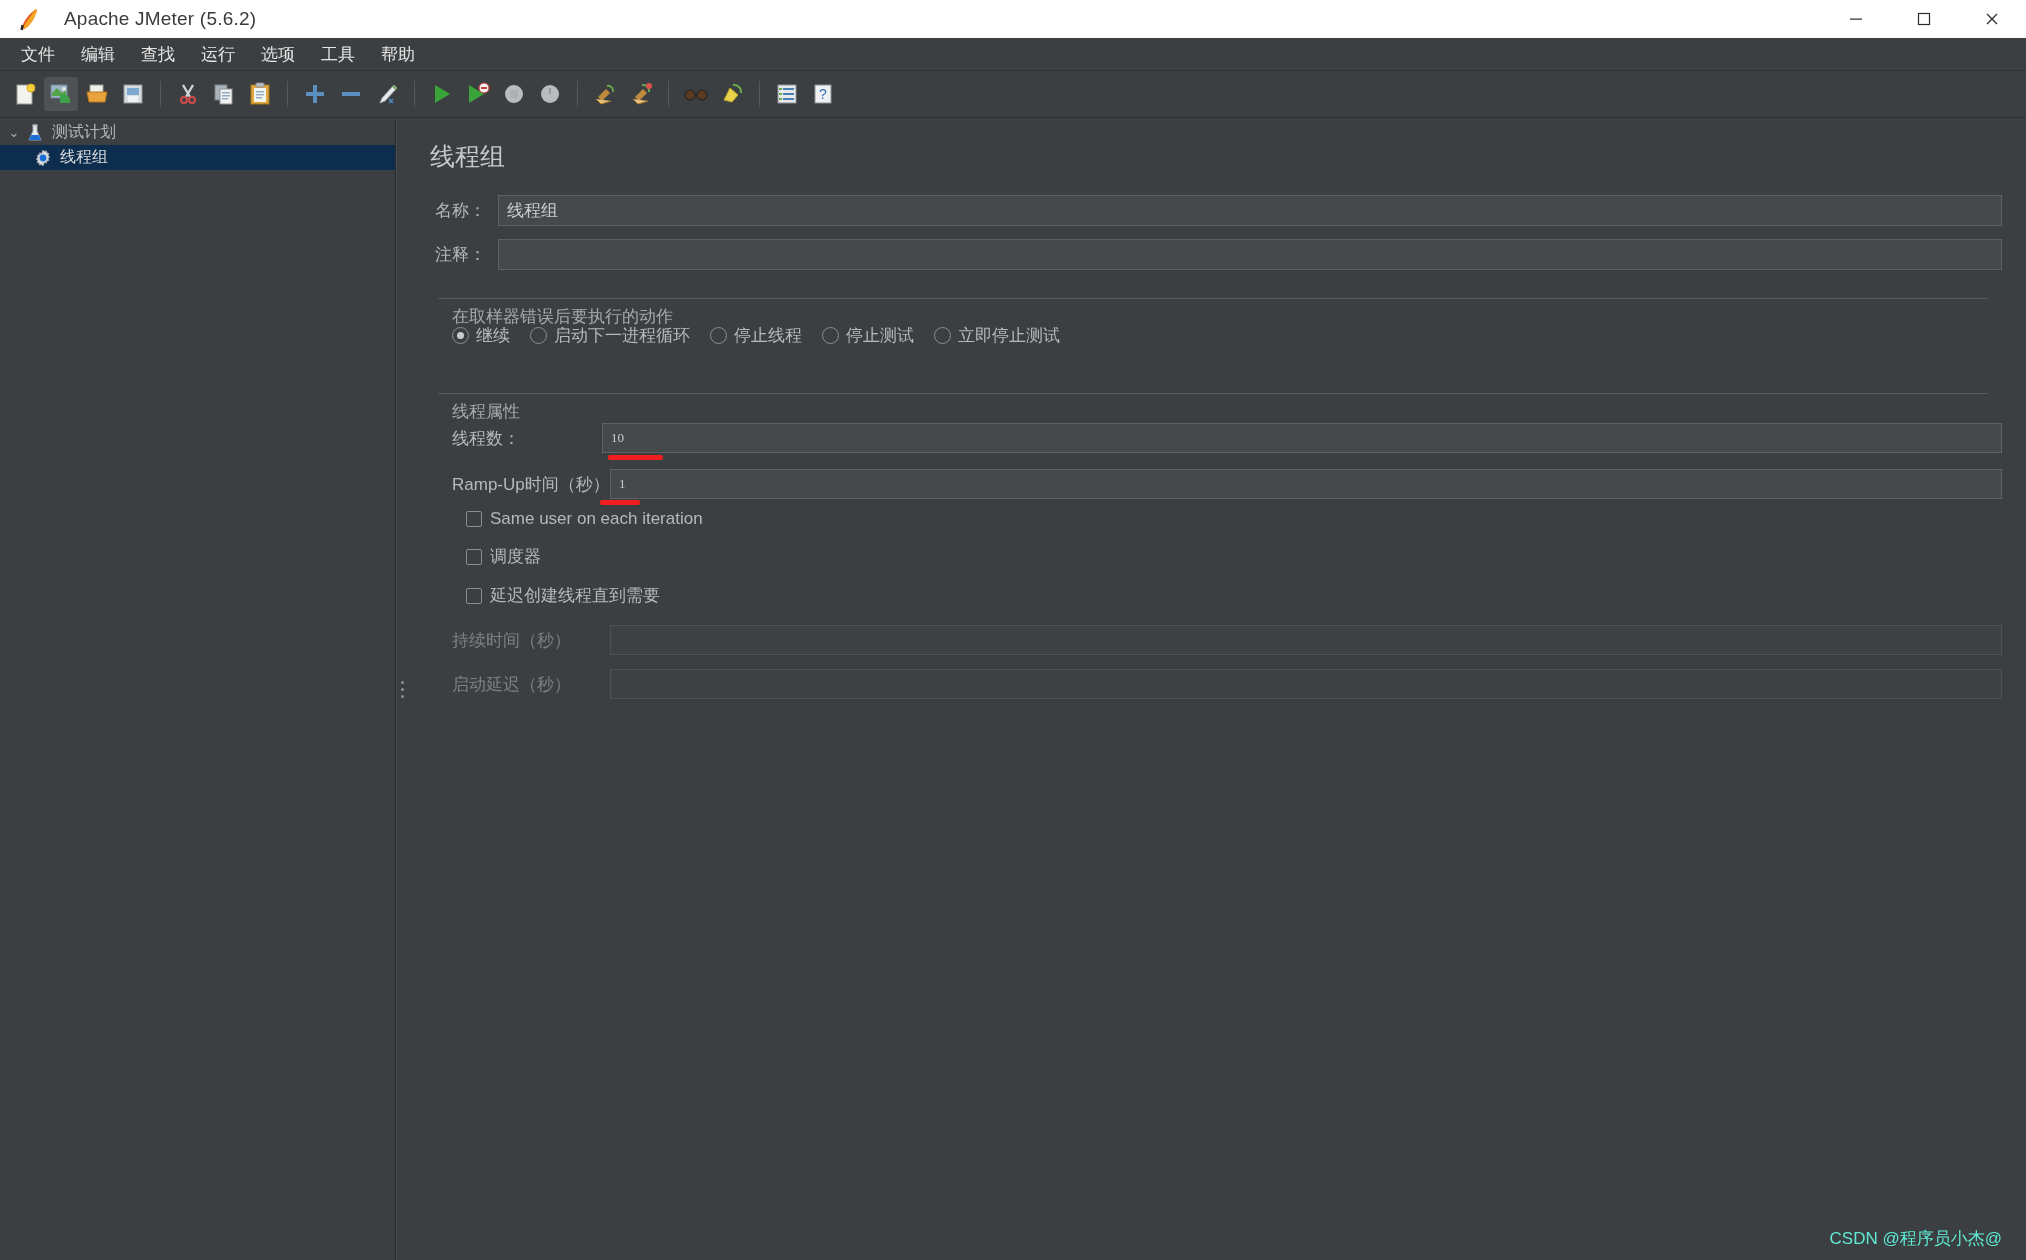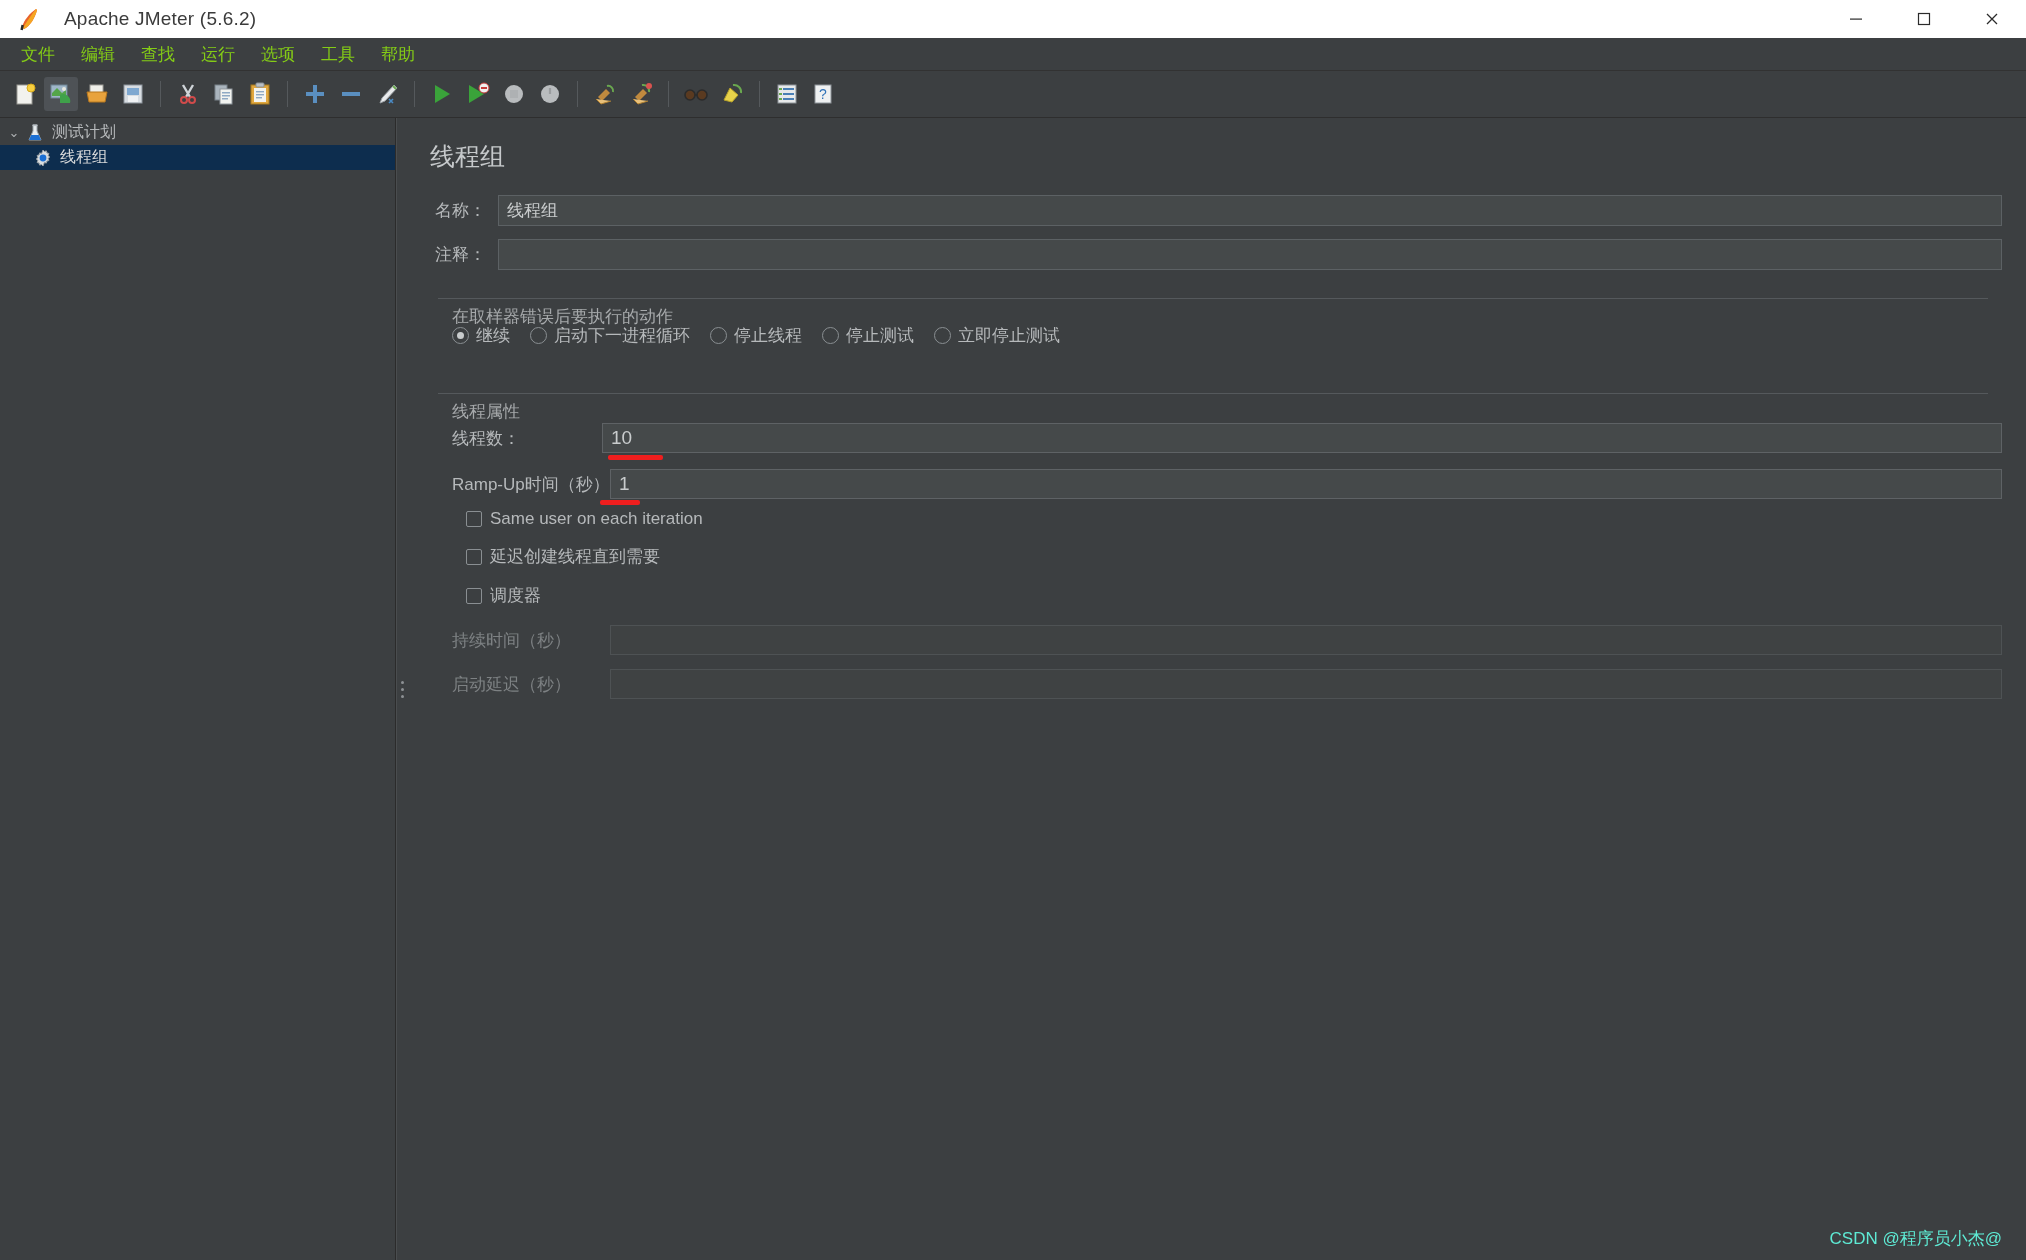--- a/index.html
+++ b/index.html
@@ -41,21 +41,21 @@
   .menubar {
     height: 33px;
     background: #3c3f41;
     display: flex;
     align-items: center;
     padding-left: 8px;
     border-bottom: 1px solid #323232;
   }
   .menu-item {
     font-size: 17px;
-    color: #84cc16;
+    color: #e5e5e5;
     padding: 4px 13px;
     cursor: default;
   }
 
   
   .toolbar {
     height: 47px;
     background: #3c3f41;
     display: flex;
     align-items: center;
@@ -230,24 +230,24 @@
     width: 150px;
     white-space: nowrap;
   }
   .prop-label.disabled { color: #7d8183; }
   .prop-input {
     flex: 1;
     height: 30px;
     background: #45494a;
     border: 1px solid #5e6265;
     color: #c9cccd;
-    font-size: 19px;
+    font-size: 13px;
     padding: 0 8px;
     outline: none;
-    font-family: Liberation Sans, sans-serif;
+    font-family: Liberation Serif, serif;
   }
   .prop-input.disabled {
     background: #3f4243;
     border-color: #4e5254;
     color: #6f7375;
   }
   .chk {
     width: 16px; height: 16px;
     border: 1.6px solid #8a8f92;
     background: #3c3f41;
@@ -592,28 +592,28 @@
       <div class="chk-row" style="margin-top:4px;">
         <label class="inline-chk">
           <span class="chk"></span>
           <span class="chk-label">Same user on each iteration</span>
         </label>
       </div>
 
       <div class="chk-row">
         <label class="inline-chk">
           <span class="chk"></span>
-          <span class="chk-label">延迟创建线程直到需要</span>
+          <span class="chk-label">调度器</span>
         </label>
       </div>
 
       <div class="chk-row">
         <label class="inline-chk">
           <span class="chk"></span>
-          <span class="chk-label">调度器</span>
+          <span class="chk-label">延迟创建线程直到需要</span>
         </label>
       </div>
 
       <div class="prop-row" style="margin-top:18px;">
         <div class="prop-label disabled" style="width:158px;">持续时间（秒）</div>
         <input class="prop-input disabled" type="text" disabled="" value="" style="">
       </div>
 
       <div class="prop-row" style="margin-top:14px;">
         <div class="prop-label disabled" style="width:158px;">启动延迟（秒）</div>

